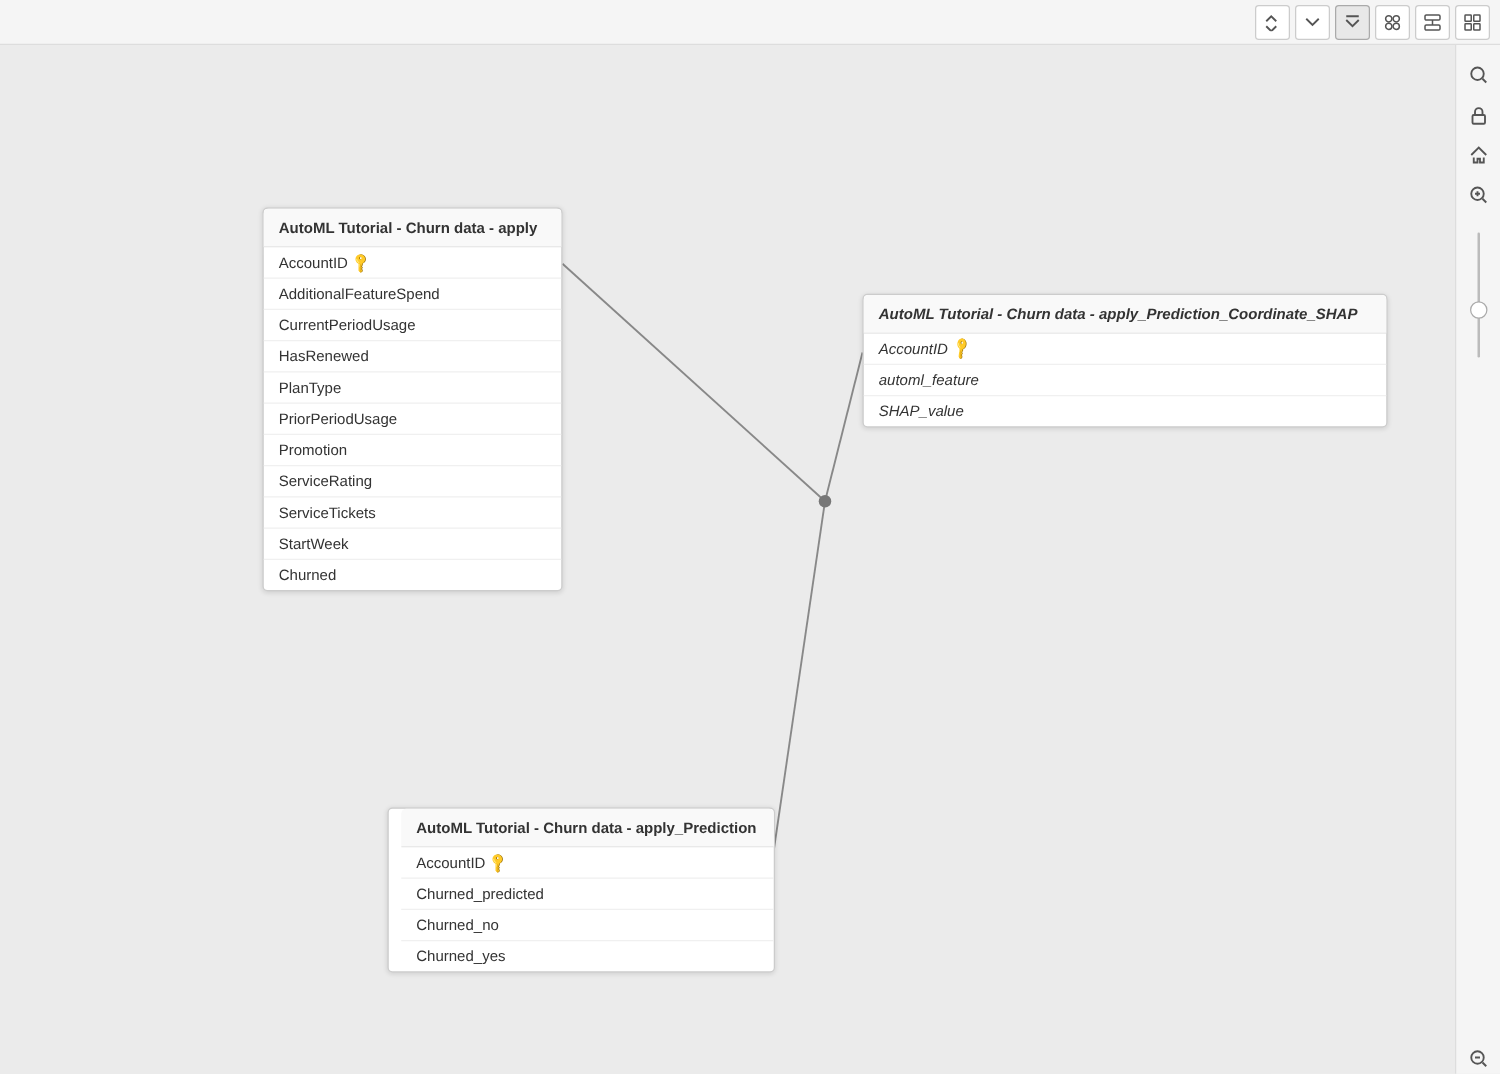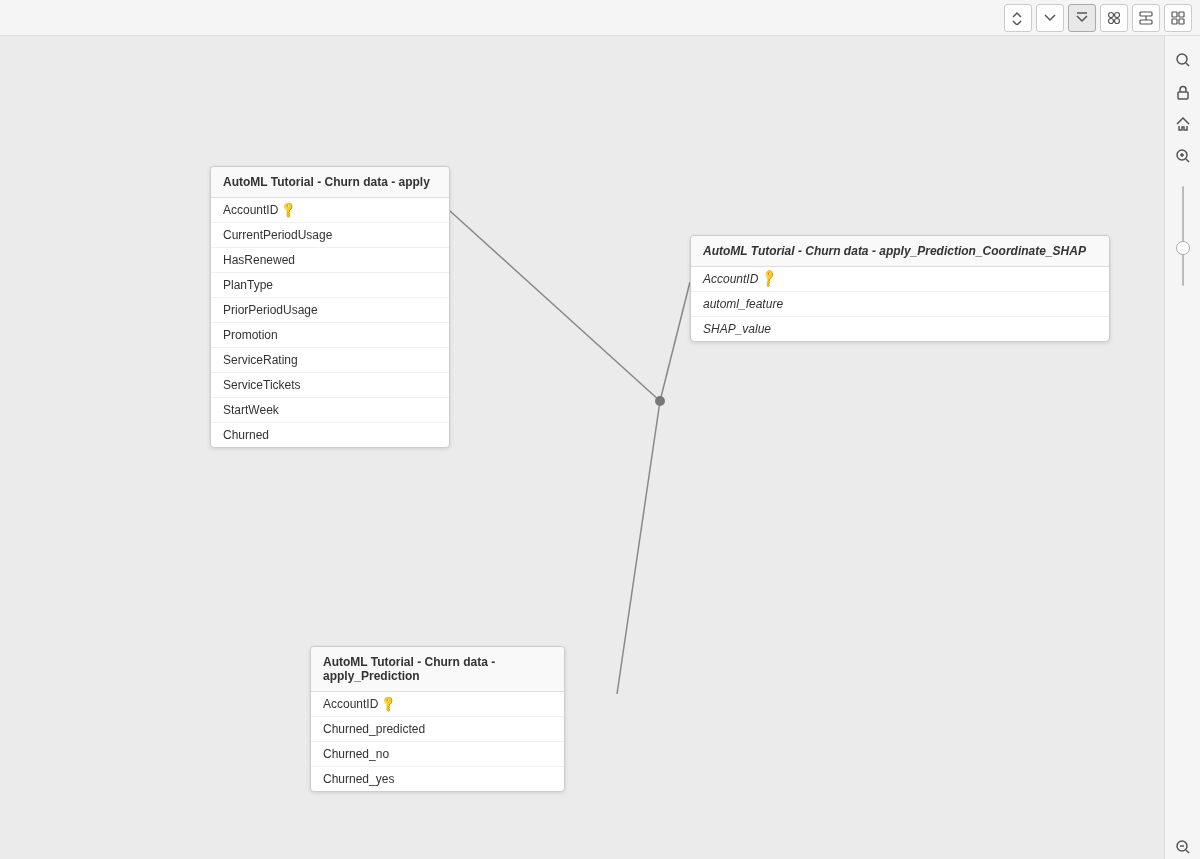--- a/index.html
+++ b/index.html
@@ -220,20 +220,23 @@
     <circle cx="660" cy="365" r="5" fill="#777"></circle>
   </svg>
 
   <div class="node-card" style="left: 210px; top: 130px; width: 240px;">
     <div class="node-card-header">AutoML Tutorial - Churn data - apply</div>
     <div class="node-card-row">
       <span>AccountID</span>
       <span class="key-icon">🔑</span>
     </div>
     <div class="node-card-row">
+      <span>AdditionalFeatureSpend</span>
+    </div>
+    <div class="node-card-row">
       <span>CurrentPeriodUsage</span>
     </div>
     <div class="node-card-row">
       <span>HasRenewed</span>
     </div>
     <div class="node-card-row">
       <span>PlanType</span>
     </div>
     <div class="node-card-row">
       <span>PriorPeriodUsage</span>
@@ -262,21 +265,21 @@
       <span class="key-icon">🔑</span>
     </div>
     <div class="node-card-row">
       <span>automl_feature</span>
     </div>
     <div class="node-card-row">
       <span>SHAP_value</span>
     </div>
   </div>
 
-  <div class="node-card" style="left: 310px; top: 610px; width: 255px;">
+  <div class="node-card" style="left: 310px; top: 610px; width: 310px; padding-left: 10px;">
     <div class="node-card-header">AutoML Tutorial - Churn data - apply_Prediction</div>
     <div class="node-card-row">
       <span>AccountID</span>
       <span class="key-icon">🔑</span>
     </div>
     <div class="node-card-row">
       <span>Churned_predicted</span>
     </div>
     <div class="node-card-row">
       <span>Churned_no</span>

